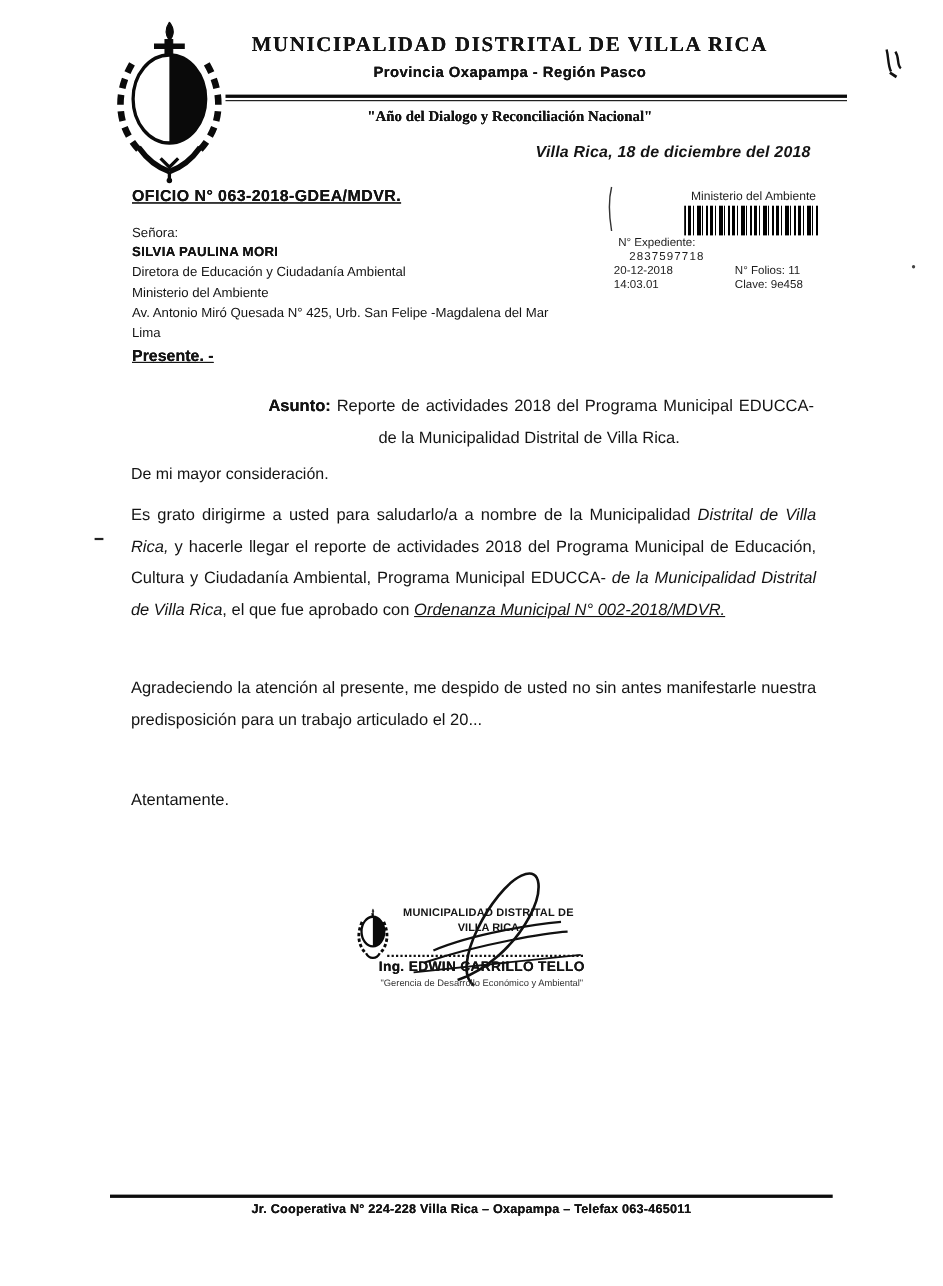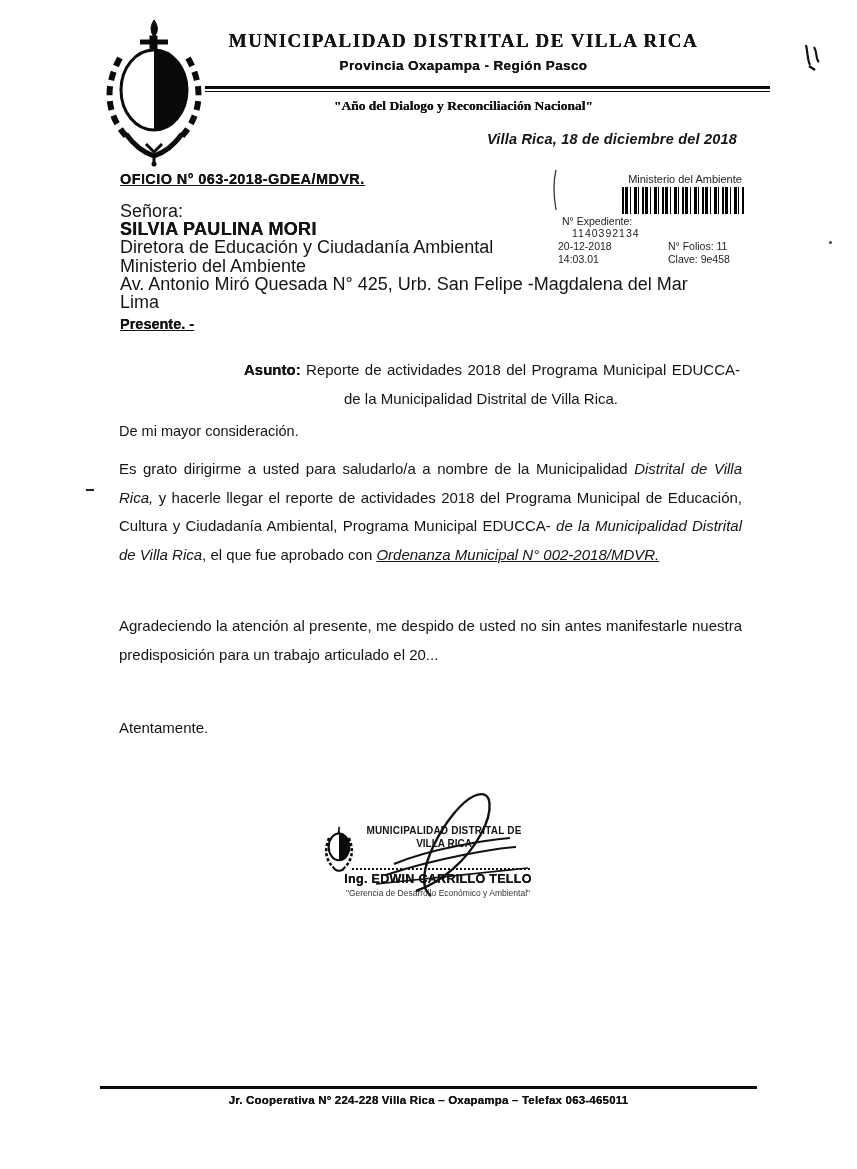--- a/index.html
+++ b/index.html
@@ -32,21 +32,21 @@
     right:120px; top:131px;
     font-family:Liberation Sans, sans-serif; font-style:italic; font-weight:bold;
     font-size:14.5px; letter-spacing:.2px;
   }
 
   
   .oficio {
     left:120px; top:171px; font-weight:bold; font-size:14.5px;
     letter-spacing:.4px; text-decoration:underline; text-shadow:0 0 .4px #000;
   }
-  .recipient { left:120px; top:202px; font-size:18px; line-height:18.2px; }
+  .recipient { left:120px; top:202px; font-size:12px; line-height:18.2px; }
   .recipient .bold { font-weight:bold; letter-spacing:.3px; text-shadow:0 0 .4px #000; }
   .presente {
     left:120px; top:316px; font-weight:bold; font-size:14.5px;
     text-decoration:underline; text-shadow:0 0 .5px #000;
   }
 
   
   .stamp { left:558px; top:173px; width:245px; font-size:10.5px; color:#1c1c1c; }
   .stamp .ministry { margin-left:62px; width:130px; text-align:center; font-size:11px; }
   .barcode {
@@ -137,21 +137,21 @@
 
   <div class="abs date-line">Villa Rica, 18 de diciembre del 2018</div>
 
   <div class="abs oficio">OFICIO N° 063-2018-GDEA/MDVR.</div>
 
   <div class="abs stamp">
     <div class="ministry">Ministerio del Ambiente</div>
     <div class="barcode"></div>
     <div class="exp-row">
       <span class="lbl">N° Expediente:</span>
-      <span class="val">1140392134</span>
+      <span class="val">2837597718</span>
     </div>
     <div class="stamp-row">
       <span class="c1">20-12-2018</span>
       <span class="c2">N° Folios: 11</span>
     </div>
     <div class="stamp-row">
       <span class="c1">14:03.01</span>
       <span class="c2">Clave: 9e458</span>
     </div>
   </div>

